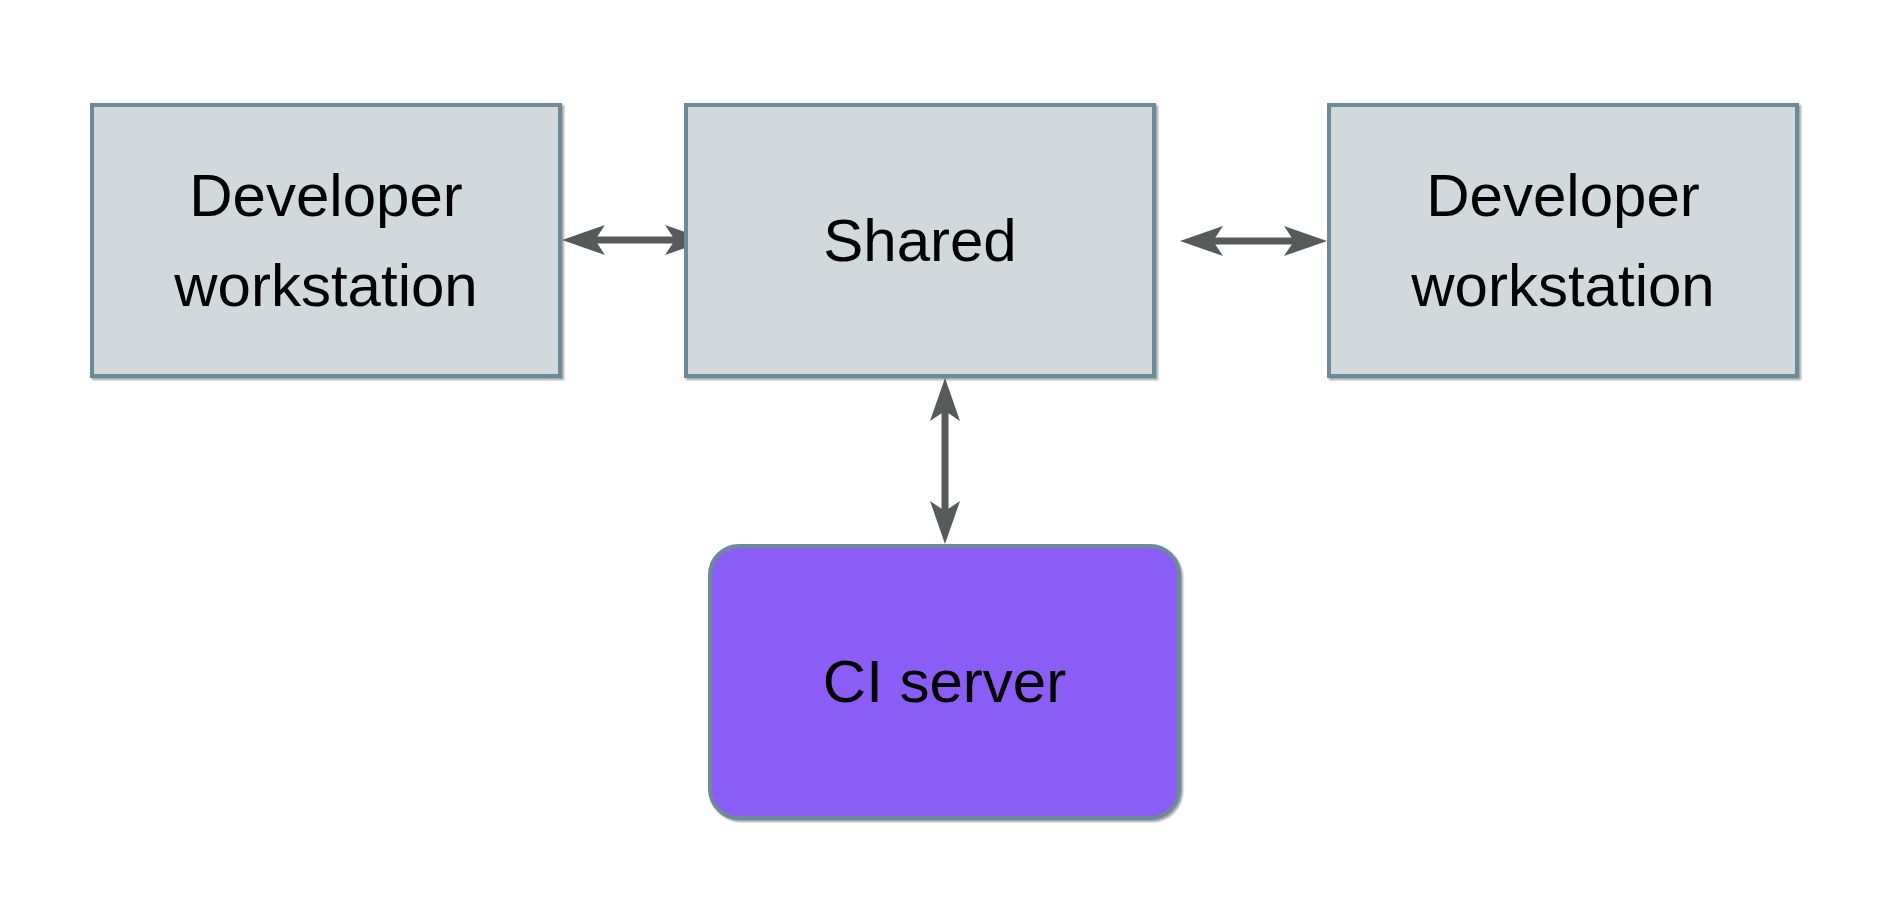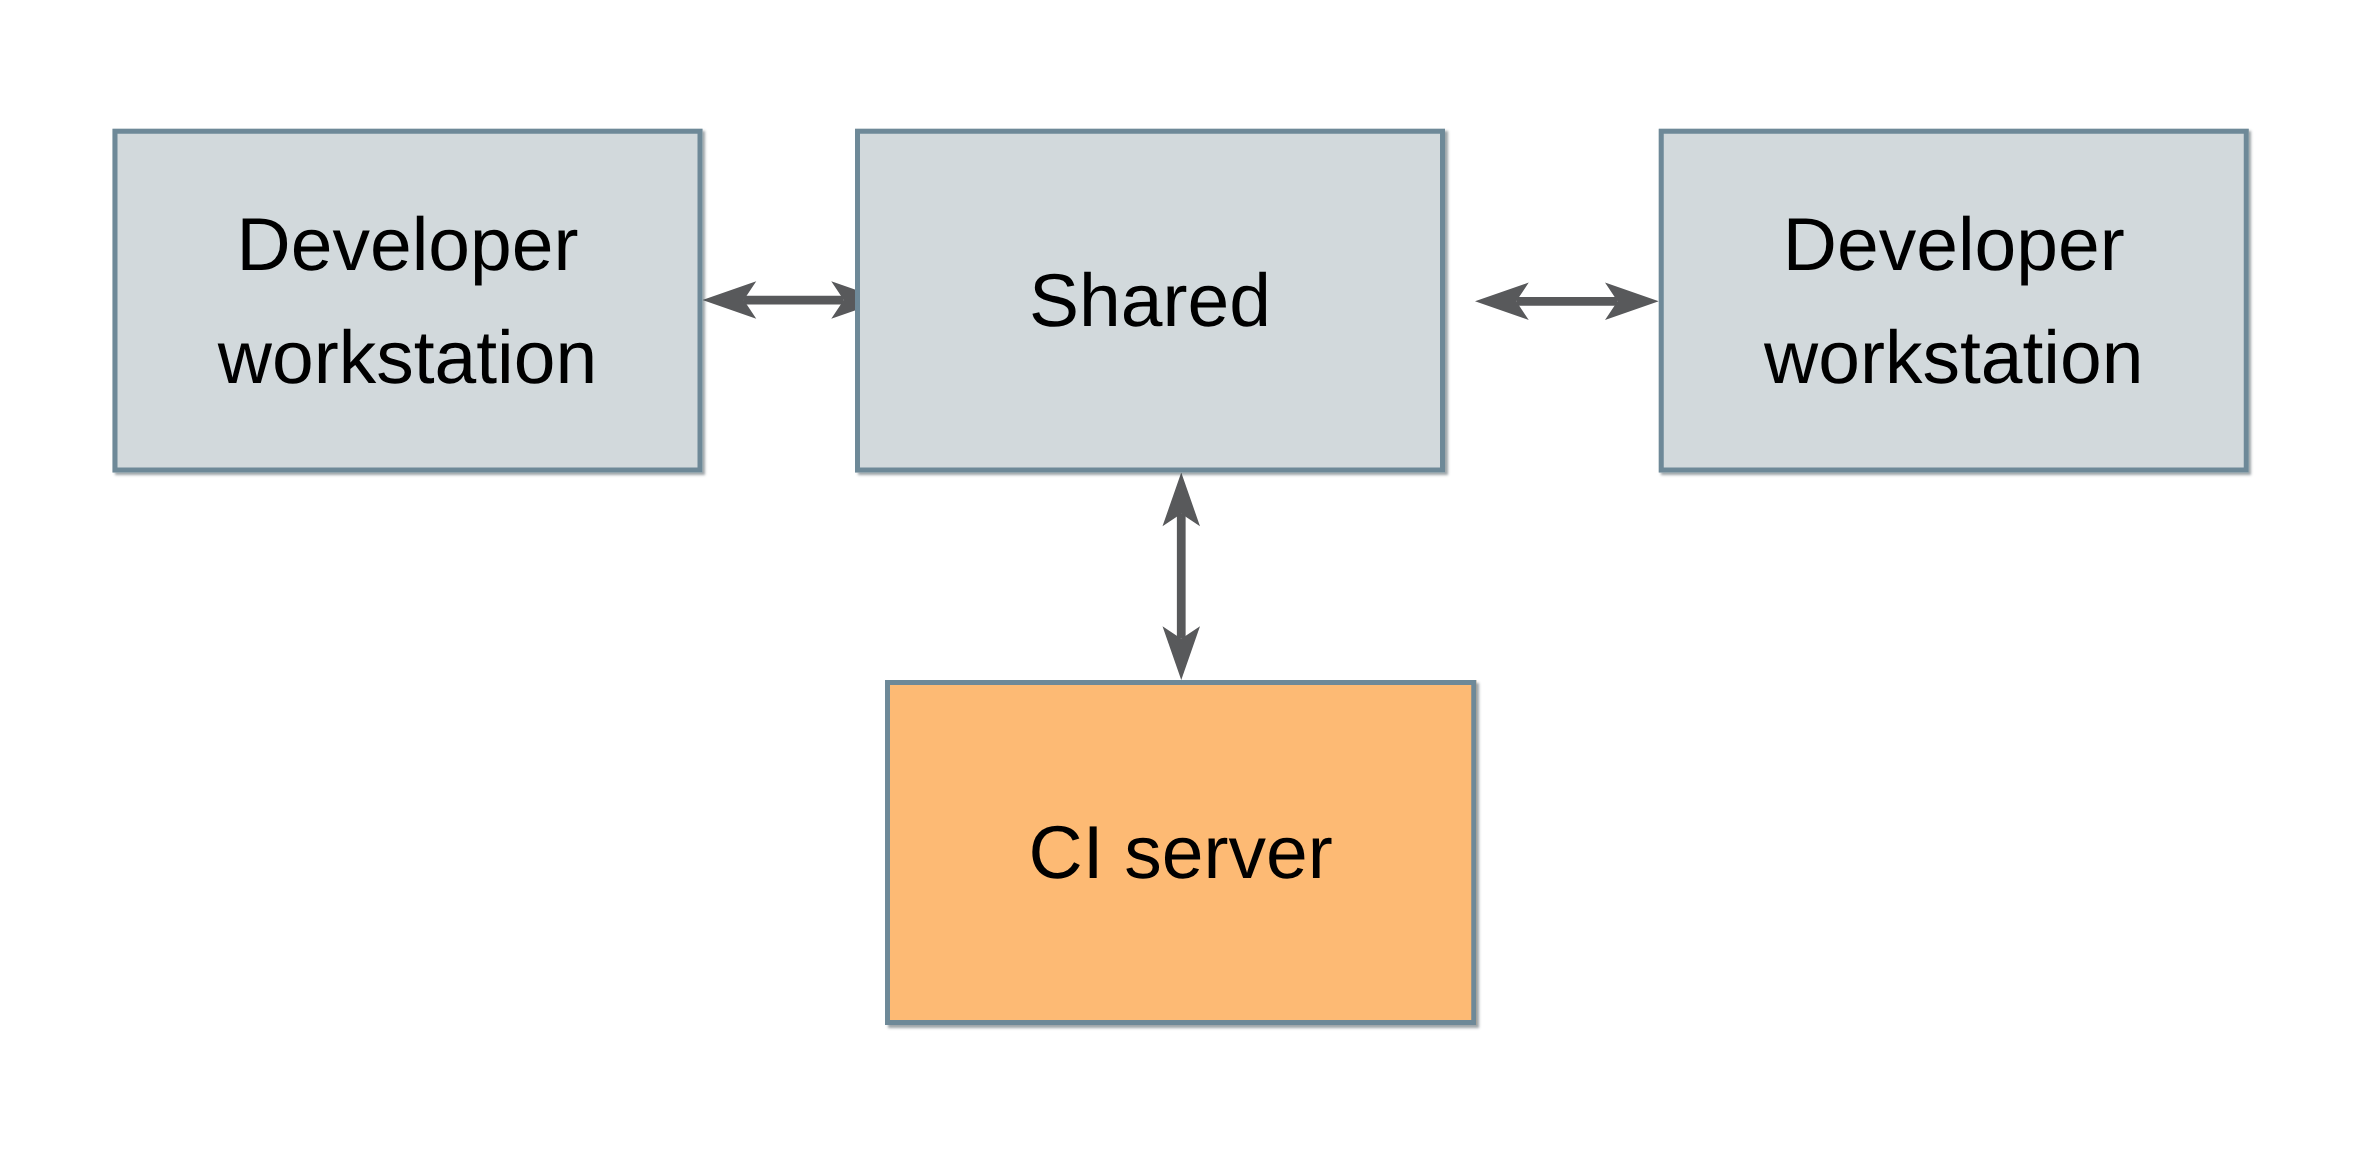--- a/index.html
+++ b/index.html
@@ -80,17 +80,17 @@
 
   <div class="node" id="node-cache" style="background: rgb(210, 217, 220); border-color: rgb(110, 137, 152); color: rgb(0, 0, 0);">
     <div class="node-line">Shared</div>
   </div>
 
   <div class="node" id="node-dev-right" style="background: rgb(210, 217, 220); border-color: rgb(110, 137, 152); color: rgb(0, 0, 0);">
     <div class="node-line">Developer</div>
     <div class="node-line">workstation</div>
   </div>
 
-  <div class="node" id="node-ci" style="background: #fdba74; border-color: rgb(110, 137, 152); color: rgb(0, 0, 0);">
+  <div class="node" id="node-ci" style="background: #8b5cf6; border-color: rgb(110, 137, 152); color: rgb(0, 0, 0); border-radius: 31px;">
     <div class="node-line">CI server</div>
   </div>
 
 </div>
 
 </body></html>

